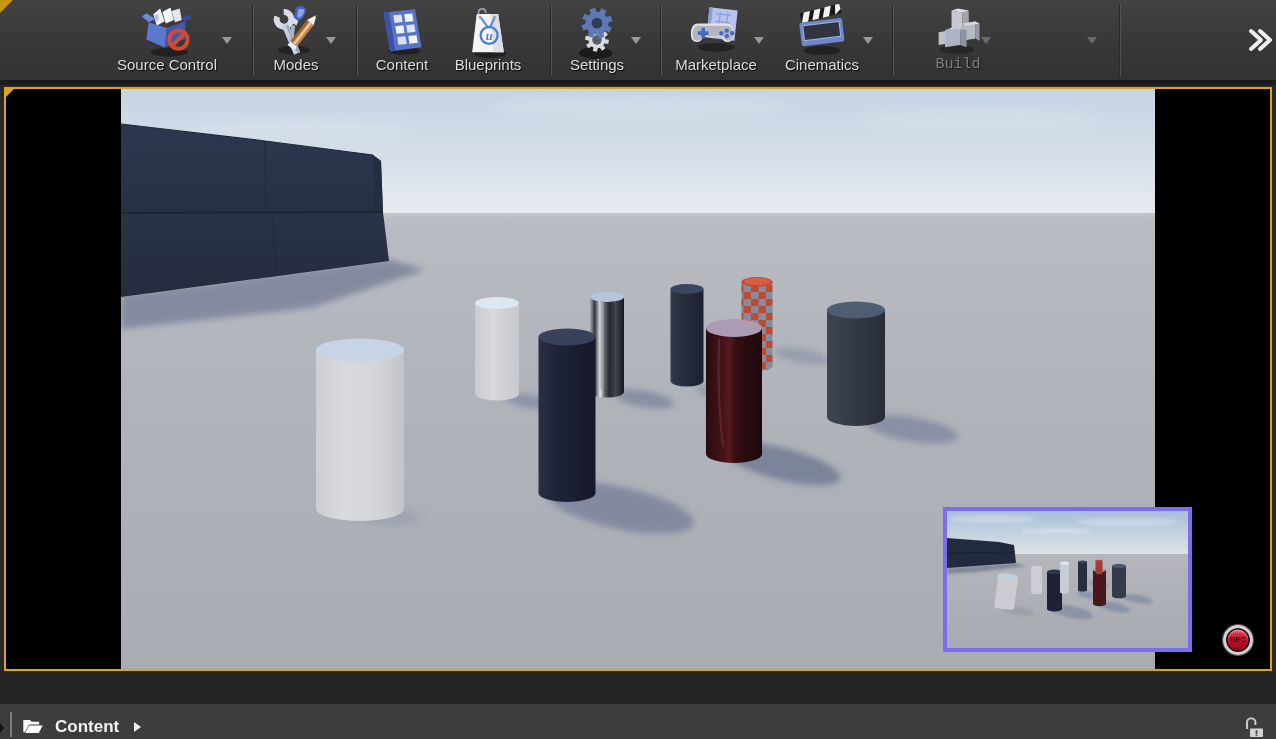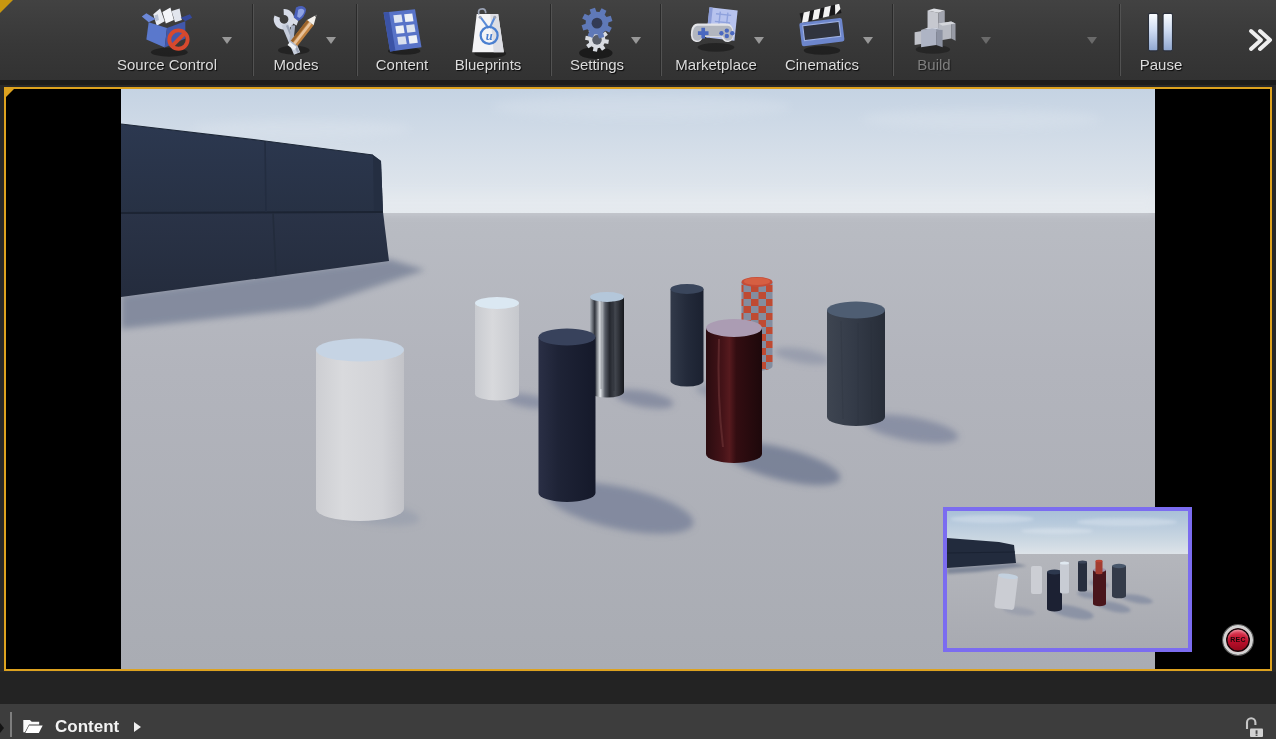--- a/index.html
+++ b/index.html
@@ -178,21 +178,21 @@
           <rect x="7" y="17" width="40" height="22" rx="2" fill="#6d86cc"></rect>
           <rect x="10" y="20" width="34" height="14" fill="#31343e"></rect>
           <rect x="10" y="20" width="34" height="14" fill="none" stroke="#9db0e4" stroke-width="1"></rect>
         </g>
       </svg>
       <div class="lbl">Cinematics</div>
     </div>
     <div class="drop" style="left:863px;"></div>
     <div class="sep" style="left:892px;"></div>
 
-    <div class="tbtn" style="left:904px;width:60px;">
+    <div class="tbtn" style="left:928px;width:60px;font-family:Liberation Mono, monospace;">
       <svg width="56" height="52" viewBox="0 0 52 48">
         <ellipse cx="25" cy="42" rx="16" ry="4" fill="#000" opacity=".3"></ellipse>
         <g>
           <path d="M20 6 L30 8 L30 26 L20 24 Z" fill="#c6c8cf"></path>
           <path d="M30 8 L36 6 L36 24 L30 26 Z" fill="#a2a5af"></path>
           <path d="M20 6 L26 4 L36 6 L30 8 Z" fill="#dcdee3"></path>
           <path d="M8 26 L20 24 L20 36 L8 38 Z" fill="#c0c2c9"></path>
           <path d="M8 26 L14 28 L14 40 L8 38 Z" fill="#9da0aa" opacity="0"></path>
           <path d="M30 18 L42 16 L42 32 L30 34 Z" fill="#b7bac2"></path>
           <path d="M42 16 L46 18 L46 34 L42 32 Z" fill="#989ba5"></path>
@@ -202,34 +202,20 @@
           <path d="M14 24 L20 22 L34 24 L28 22 Z" fill="#ced3df"></path>
         </g>
       </svg>
       <div class="lbl dis">Build</div>
     </div>
     <div class="drop dis" style="left:981px;"></div>
 
     <div class="drop dis" style="left:1087px;"></div>
     <div class="sep" style="left:1119px;"></div>
 
-    <div class="tbtn" style="left:1135px;width:52px;">
-      <svg width="36" height="50" viewBox="0 0 34 48">
-        <defs>
-          <linearGradient id="pg" x1="0" y1="0" x2="0" y2="1">
-          <stop offset="0" stop-color="#fbfdff"></stop>
-            <stop offset=".45" stop-color="#cfdcf2"></stop>
-          <stop offset="1" stop-color="#8fa6cf"></stop>
-          </linearGradient>
-        </defs>
-        <rect x="5" y="9" width="9" height="36" rx="1.5" fill="url(#pg)" stroke="#2a2f3a" stroke-width="1"></rect>
-        <rect x="19" y="9" width="9" height="36" rx="1.5" fill="url(#pg)" stroke="#2a2f3a" stroke-width="1"></rect>
-      </svg>
-      <div class="lbl">Pause</div>
-    </div>
 
     <svg class="abs" style="left:1247px;top:28px;" width="28" height="26" viewBox="0 0 28 26">
       <g fill="none" stroke="#eeeeee" stroke-width="4" stroke-linecap="round" stroke-linejoin="round">
         <path d="M4 3 L14 12 L4 21"></path>
         <path d="M13 3 L23 12 L13 21"></path>
       </g>
     </svg>
   </div>
   <div class="abs" id="cornerfold"></div>
   <div class="abs" id="strip"></div>

